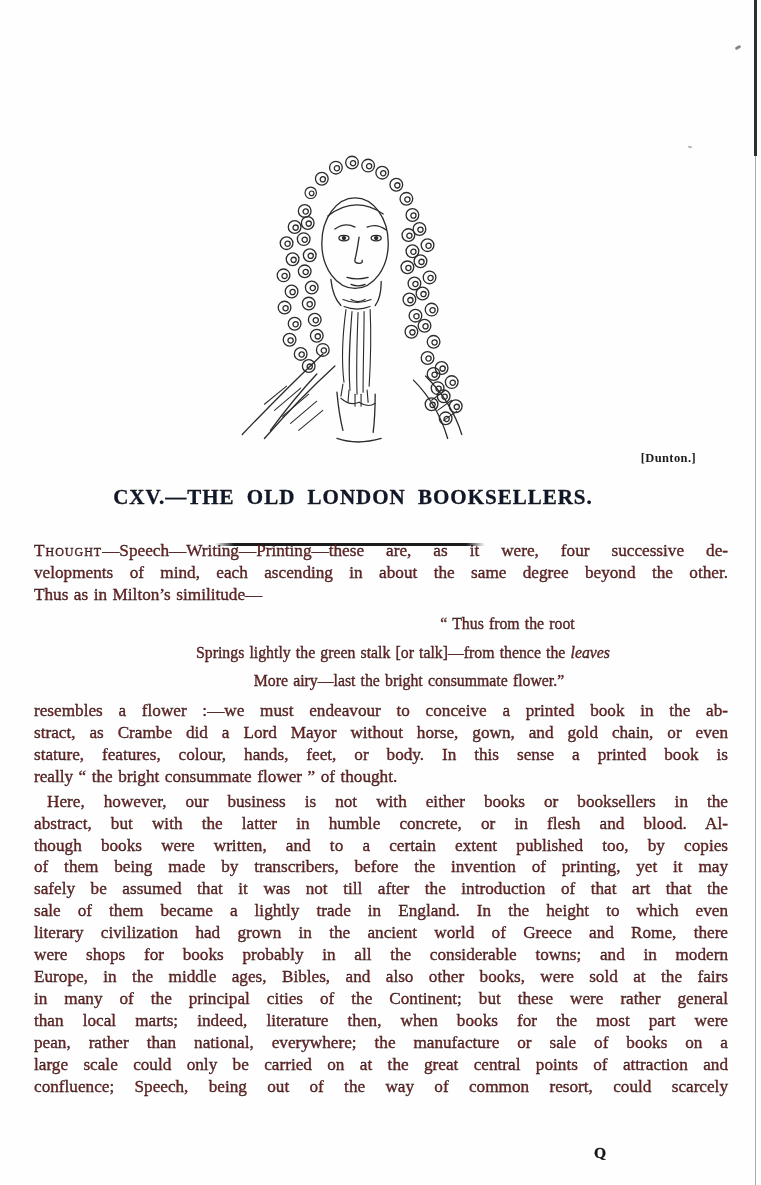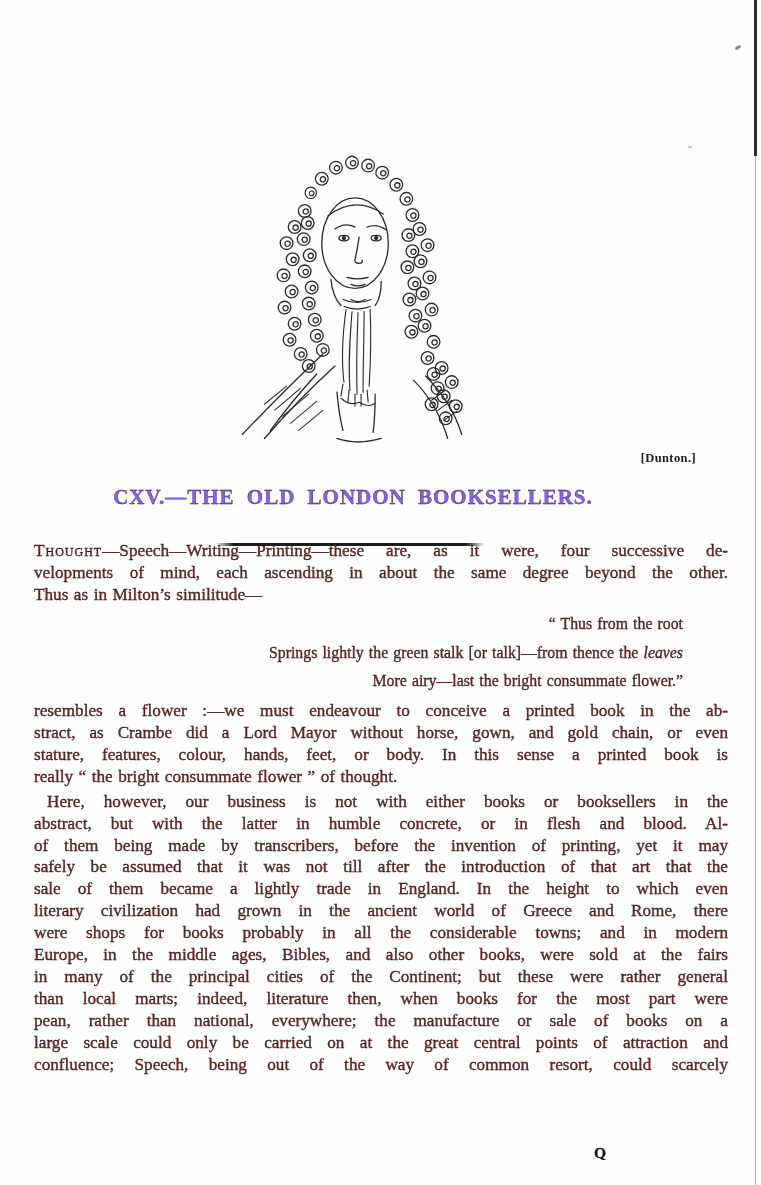--- a/index.html
+++ b/index.html
@@ -42,21 +42,21 @@
     text-align:right;
     font-size:12.5px;font-weight:bold;letter-spacing:.4px;
     color:#1c1c1c;
   }
   
   .chapter-title{
     position:absolute;top:485px;left:0;width:706px;
     text-align:center;
     font-size:21px;font-weight:bold;
     letter-spacing:1px;word-spacing:6px;
-    color:#8b5cf6;
+    color:#0f172a;
     -webkit-text-stroke:.3px #141414;
   }
   .title-divider{
     position:absolute;top:543px;left:215px;width:270px;height:2.6px;
     background:linear-gradient(90deg, rgba(25,25,25,0) 0%, #1c1c1c 7%, #1c1c1c 93%, rgba(25,25,25,0) 100%);
     border-radius:2px;
   }
   
   .text-block{
     position:absolute;top:540px;left:34px;width:694px;
@@ -72,21 +72,21 @@
     text-align-last:justify;
     text-justify:inter-word;
   }
   .line-last{text-align-last:left;}
   .indented .line-first{text-indent:13px;}
   .para.verse{
     margin:6px 0 8px 89px;
     width:560px;
     font-size:15.8px;line-height:20.8px;
   }
-  .verse-line{text-align:right;text-align-last:auto;margin-top:8px;}
+  .verse-line{text-align:center;text-align-last:auto;margin-top:8px;}
   .vl-0{padding-left:209px;}
   .vl-2{padding-left:12px;}
   .seg-smallcaps{font-variant:small-caps;letter-spacing:1px;}
   .seg-italic{font-style:italic;}
   
   .signature-mark{
     position:absolute;top:1144px;left:594px;
     font-size:15.5px;font-weight:bold;color:#141414;
     -webkit-text-stroke:.3px #141414;
   }
@@ -243,20 +243,21 @@
       </div>
       <div class="para prose">
         <div class="line"><span>resembles a flower :—we must endeavour to conceive a printed book in the ab-</span></div>
         <div class="line"><span>stract, as Crambe did a Lord Mayor without horse, gown, and gold chain, or even</span></div>
         <div class="line"><span>stature, features, colour, hands, feet, or body.  In this sense a printed book is</span></div>
         <div class="line line-last"><span>really “ the bright consummate flower ” of thought.</span></div>
       </div>
       <div class="para prose indented">
         <div class="line line-first"><span>Here, however, our business is not with either books or booksellers in the</span></div>
         <div class="line"><span>abstract, but with the latter in humble concrete, or in flesh and blood.  Al-</span></div>
+        <div class="line"><span>though books were written, and to a certain extent published too, by copies</span></div>
         <div class="line"><span>of them being made by transcribers, before the invention of printing, yet it may</span></div>
         <div class="line"><span>safely be assumed that it was not till after the introduction of that art that the</span></div>
         <div class="line"><span>sale of them became a lightly trade in England.  In the height to which even</span></div>
         <div class="line"><span>literary civilization had grown in the ancient world of Greece and Rome, there</span></div>
         <div class="line"><span>were shops for books probably in all the considerable towns; and in modern</span></div>
         <div class="line"><span>Europe, in the middle ages, Bibles, and also other books, were sold at the fairs</span></div>
         <div class="line"><span>in many of the principal cities of the Continent; but these were rather general</span></div>
         <div class="line"><span>than local marts; indeed, literature then, when books for the most part were</span></div>
         <div class="line"><span>pean, rather than national, everywhere; the manufacture or sale of books on a</span></div>
         <div class="line"><span>large scale could only be carried on at the great central points of attraction and</span></div>

